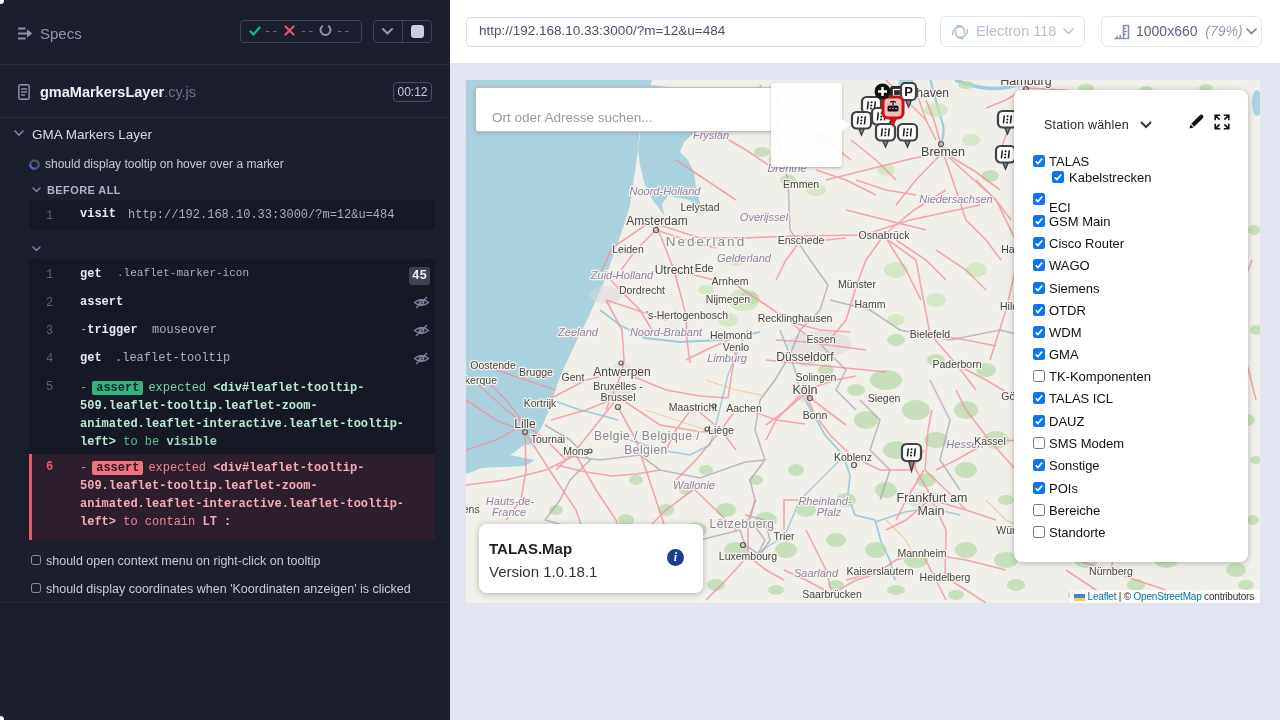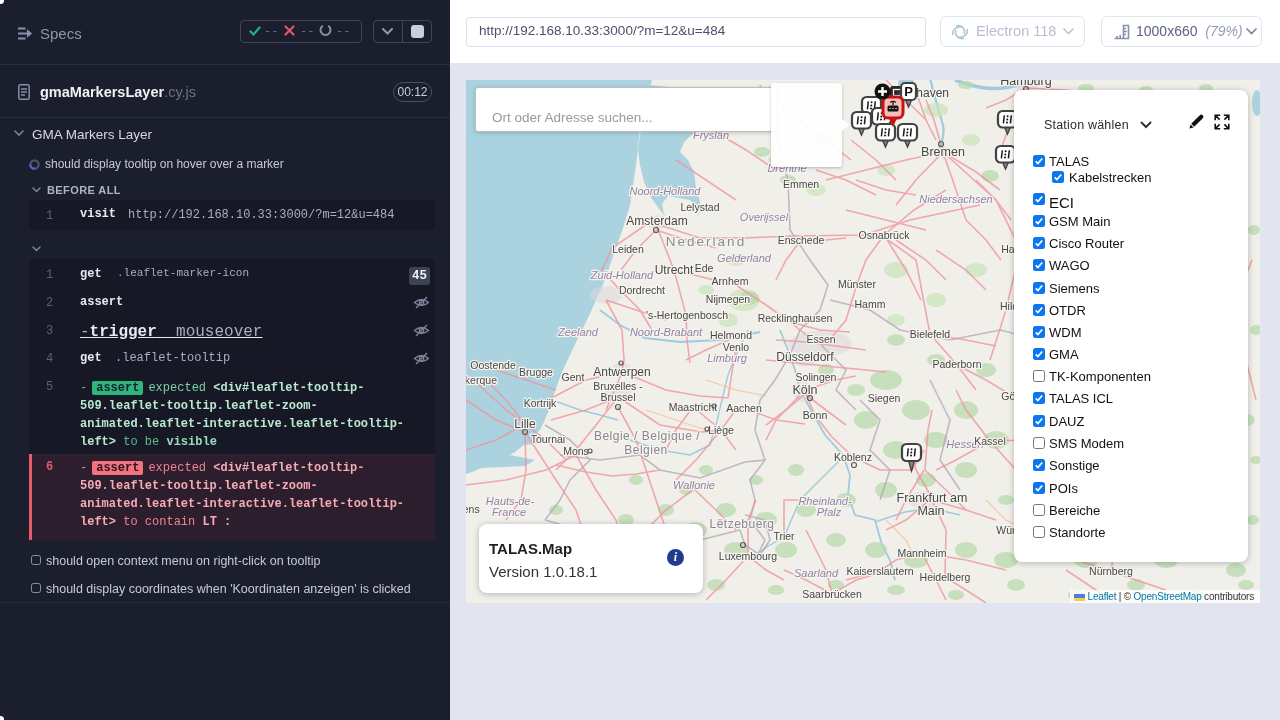--- a/index.html
+++ b/index.html
@@ -41,21 +41,21 @@
       <path d="M1 1l4.5 4.5L10 1" stroke="#8f95ac" stroke-width="2" fill="none" stroke-linecap="round"></path>
     </svg>
   <div class="abs" style="left:411px;top:25px;width:13px;height:13px;background:#c9cde0;border-radius:3px;"></div>
   <div class="abs" style="left:0;top:64px;width:450px;height:1px;background:#2a2e42;"></div>
 
   <svg class="abs" style="left:18px;top:84px" width="12" height="16" viewBox="0 0 12 16">
     <rect x="0.8" y="0.8" width="10.4" height="14.4" rx="2" stroke="#888da3" stroke-width="1.5" fill="none"></rect>
     <path d="M3 5h6M3 8h6M3 11h4" stroke="#888da3" stroke-width="1.3"></path>
   </svg>
   <div class="abs" style="left:40px;top:84px;font-size:14.5px;color:#f0f1f7;font-weight:bold;">gmaMarkersLayer<span style="color:#6c7189;font-weight:normal;">.cy.js</span></div>
-  <div class="abs" style="left:393px;top:82px;width:39px;height:20px;border:1px solid #4a4f66;border-radius:10px;font-size:12px;color:#c9cce0;text-align:center;line-height:18px;">00:12</div>
+  <div class="abs" style="left:393px;top:82px;width:39px;height:20px;border:1px solid #4a4f66;border-radius:4px;font-size:12px;color:#c9cce0;text-align:center;line-height:18px;">00:12</div>
   <div class="abs" style="left:0;top:117px;width:450px;height:1px;background:#2a2e42;"></div>
 
   <svg class="abs" style="left:14px;top:130px" width="10" height="7" viewBox="0 0 10 7">
       <path d="M1 1l4 4 4-4" stroke="#7c819b" stroke-width="1.6" fill="none" stroke-linecap="round"></path>
     </svg>
   <div class="abs" style="left:32px;top:127px;font-size:13.5px;color:#d6d9e4;">GMA Markers Layer</div>
   <svg class="abs" style="left:29px;top:159px" width="11" height="11" viewBox="0 0 11 11">
       <circle cx="5.5" cy="5.5" r="4.2" stroke="#4a5370" stroke-width="2.2" fill="none"></circle>
       <path d="M 1.3 5.5 A 4.2 4.2 0 0 0 5.5 9.7" stroke="#4c64e0" stroke-width="2.2" fill="none"></path>
     </svg>
@@ -80,21 +80,21 @@
   <div class="abs mono" style="left:117px;top:267px;font-size:11px;color:#a7adc4;">.leaflet-marker-icon</div>
   <div class="abs mono" style="left:409px;top:267px;width:21px;height:18px;background:#3d4254;border-radius:3px;font-size:12.5px;color:#eef0f6;font-weight:bold;text-align:center;line-height:18px;">45</div>
   <div class="abs mono" style="left:46px;top:296px;font-size:12px;color:#596079;">2</div>
   <div class="abs mono" style="left:80px;top:295px;font-size:12px;color:#e8eaf2;font-weight:bold;">assert</div>
   <svg class="abs eye" style="left:413px;top:296px" width="17" height="13" viewBox="0 0 17 13">
       <path d="M1.5 6.5 Q 8.5 0.5 15.5 6.5 Q 8.5 12.5 1.5 6.5 Z" stroke="#7a8099" stroke-width="1.4" fill="none"></path>
       <circle cx="8.5" cy="6.5" r="2.2" stroke="#7a8099" stroke-width="1.4" fill="none"></circle>
       <path d="M3 12L14 1" stroke="#7a8099" stroke-width="1.4"></path>
     </svg>
   <div class="abs mono" style="left:46px;top:324px;font-size:12px;color:#596079;">3</div>
-  <div class="abs mono" style="left:80px;top:323px;font-size:16px;color:#e8eaf2;text-decoration:underline;"><span style="color:#a7adc4;">-</span><b>trigger</b>&nbsp;&nbsp;<span style="color:#a7adc4;">mouseover</span></div>
+  <div class="abs mono" style="left:80px;top:323px;font-size:12px;color:#e8eaf2;"><span style="color:#a7adc4;">-</span><b>trigger</b>&nbsp;&nbsp;<span style="color:#a7adc4;">mouseover</span></div>
   <svg class="abs eye" style="left:413px;top:324px" width="17" height="13" viewBox="0 0 17 13">
       <path d="M1.5 6.5 Q 8.5 0.5 15.5 6.5 Q 8.5 12.5 1.5 6.5 Z" stroke="#7a8099" stroke-width="1.4" fill="none"></path>
       <circle cx="8.5" cy="6.5" r="2.2" stroke="#7a8099" stroke-width="1.4" fill="none"></circle>
       <path d="M3 12L14 1" stroke="#7a8099" stroke-width="1.4"></path>
     </svg>
   <div class="abs mono" style="left:46px;top:352px;font-size:12px;color:#596079;">4</div>
   <div class="abs mono" style="left:80px;top:351px;font-size:12px;color:#e8eaf2;font-weight:bold;">get</div>
   <div class="abs mono" style="left:115px;top:351px;font-size:12px;color:#a7adc4;">.leaflet-tooltip</div>
   <svg class="abs eye" style="left:413px;top:352px" width="17" height="13" viewBox="0 0 17 13">
       <path d="M1.5 6.5 Q 8.5 0.5 15.5 6.5 Q 8.5 12.5 1.5 6.5 Z" stroke="#7a8099" stroke-width="1.4" fill="none"></path>
@@ -721,21 +721,21 @@
       <div class="abs" style="left:583px;top:73.5px;font-size:13px;color:#111;">TALAS</div>
       <div class="abs" style="left:586px;top:90.5px;width:12px;height:12px;background:#0b76ef;border-radius:2.5px;"></div>
       <svg class="abs" style="left:586px;top:90.5px" width="12" height="12" viewBox="0 0 13 13">
         <path d="M3 6.8l2.3 2.4L10 3.8" stroke="#fff" stroke-width="1.9" fill="none"></path>
       </svg>
       <div class="abs" style="left:603px;top:89.5px;font-size:13px;color:#111;">Kabelstrecken</div>
       <div class="abs" style="left:567px;top:112.5px;width:12px;height:12px;background:#0b76ef;border-radius:2.5px;"></div>
       <svg class="abs" style="left:567px;top:112.5px" width="12" height="12" viewBox="0 0 13 13">
         <path d="M3 6.8l2.3 2.4L10 3.8" stroke="#fff" stroke-width="1.9" fill="none"></path>
       </svg>
-      <div class="abs" style="left:583px;top:114px;font-size:15px;color:#111;">ECI</div>
+      <div class="abs" style="left:583px;top:120px;font-size:13px;color:#111;">ECI</div>
       <div class="abs" style="left:567px;top:134.5px;width:12px;height:12px;background:#0b76ef;border-radius:2.5px;"></div>
       <svg class="abs" style="left:567px;top:134.5px" width="12" height="12" viewBox="0 0 13 13">
         <path d="M3 6.8l2.3 2.4L10 3.8" stroke="#fff" stroke-width="1.9" fill="none"></path>
       </svg>
       <div class="abs" style="left:583px;top:133.5px;font-size:13px;color:#111;">GSM Main</div>
       <div class="abs" style="left:567px;top:157px;width:12px;height:12px;background:#0b76ef;border-radius:2.5px;"></div>
       <svg class="abs" style="left:567px;top:157px" width="12" height="12" viewBox="0 0 13 13">
         <path d="M3 6.8l2.3 2.4L10 3.8" stroke="#fff" stroke-width="1.9" fill="none"></path>
       </svg>
       <div class="abs" style="left:583px;top:156px;font-size:13px;color:#111;">Cisco Router</div>

